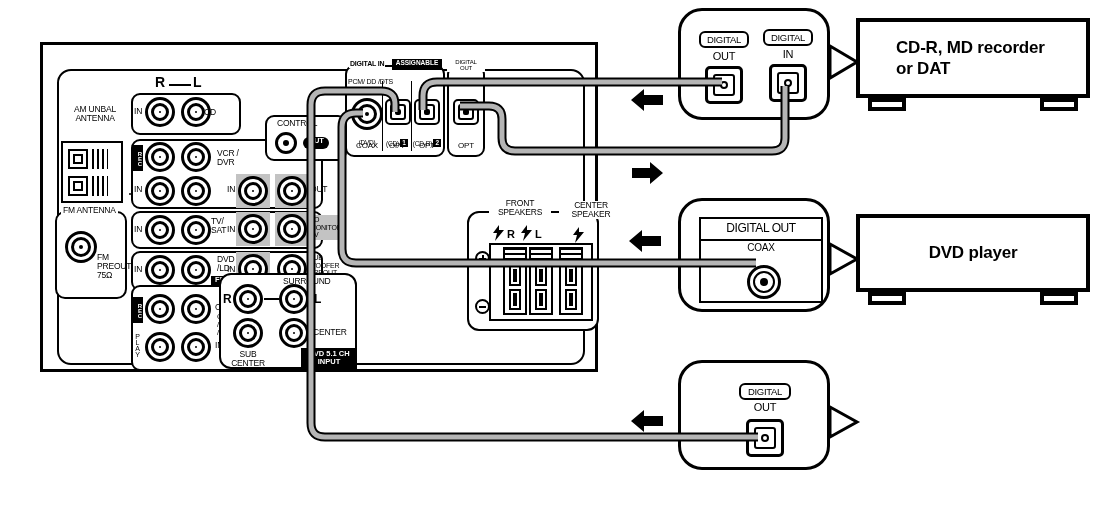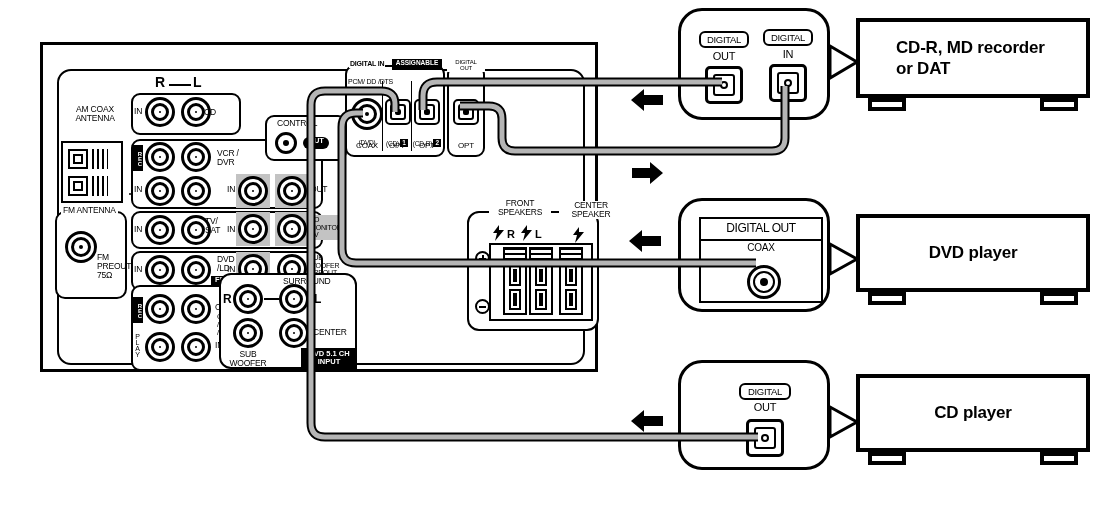--- a/index.html
+++ b/index.html
@@ -54,21 +54,21 @@
 </style>
 </head>
 <body>
 
 <div id="stage">
 
   <div class="a" style="left:40px;top:42px;width:558px;height:330px;border:3px solid #000;background:#fff">
 
     <div class="a" style="left:14px;top:24px;width:528px;height:296px;border:2px solid #000;border-radius:14px"></div>
 
-    <div class="lbl c" style="left:14px;top:60px;width:76px">AM COAX
+    <div class="lbl c" style="left:14px;top:60px;width:76px">AM UNBAL
 ANTENNA</div>
     <div class="a" style="left:18px;top:96px;width:62px;height:62px;border:2px solid #000;background:#fff">
       <div class="a" style="left:5px;top:6px;width:20px;height:20px;border:2px solid #000"></div>
       <div class="a" style="left:10px;top:11px;width:10px;height:10px;border:2px solid #000"></div>
       <div class="a" style="left:29px;top:6px;width:16px;height:20px;background:repeating-linear-gradient(90deg,#000 0 2px,#fff 2px 5px)"></div>
       <div class="a" style="left:5px;top:33px;width:20px;height:20px;border:2px solid #000"></div>
       <div class="a" style="left:10px;top:38px;width:10px;height:10px;border:2px solid #000"></div>
       <div class="a" style="left:29px;top:33px;width:16px;height:20px;background:repeating-linear-gradient(90deg,#000 0 2px,#fff 2px 5px)"></div>
     </div>
     <svg class="a" style="left:84px;top:140px" width="18" height="17" viewBox="0 0 18 17">
@@ -105,21 +105,21 @@
     <div class="gq" style="left:193px;top:129px"></div>
     <div class="rca" style="left:195px;top:131px"></div>
     <div class="gq" style="left:232px;top:129px"></div>
     <div class="rca" style="left:234px;top:131px"></div>
     <div class="lbl" style="left:267px;top:140px">OUT</div>
 
     <div class="bx" style="left:88px;top:166px;width:192px;height:38px"></div>
     <div class="lbl" style="left:91px;top:180px">IN</div>
     <div class="rca" style="left:102px;top:170px"></div>
     <div class="rca" style="left:138px;top:170px"></div>
-    <div class="lbl" style="left:162px;top:172px">TV/
+    <div class="lbl" style="left:168px;top:172px">TV/
 SAT</div>
     <div class="lbl" style="left:184px;top:180px">IN</div>
     <div class="gq" style="left:193px;top:167px"></div>
     <div class="rca" style="left:195px;top:169px"></div>
     <div class="gq" style="left:232px;top:167px"></div>
     <div class="rca" style="left:234px;top:169px"></div>
     <div class="lbl" style="left:266px;top:170px;font-size:7px;background:#c3c3c3;padding:1px">TO
 MONITOR
 TV</div>
 
@@ -155,21 +155,21 @@
     <div class="lbl" style="left:240px;top:232px">SURROUND</div>
     <div class="lbl b" style="left:180px;top:248px;font-size:12px">R</div>
     <div class="rca" style="left:190px;top:239px"></div>
     <div class="hairline" style="left:221px;top:253px;width:15px;height:2px"></div>
     <div class="rca" style="left:236px;top:239px"></div>
     <div class="lbl b" style="left:271px;top:248px;font-size:12px">L</div>
     <div class="rca" style="left:190px;top:273px"></div>
     <div class="rca" style="left:236px;top:273px"></div>
     <div class="lbl" style="left:270px;top:283px">CENTER</div>
     <div class="lbl c" style="left:182px;top:305px;width:46px">SUB
-WOOFER</div>
+CENTER</div>
     <div class="badge" style="left:258px;top:303px;width:56px;height:21px;font-size:7.5px;white-space:pre-line;padding-top:2px">DVD 5.1 CH
 INPUT</div>
 
     <div class="bx" style="left:222px;top:70px;width:82px;height:46px"></div>
     <div class="lbl" style="left:232px;top:74px;background:#fff;padding:0 2px">CONTROL</div>
     <div class="mini" style="left:232px;top:87px"></div>
     <div class="badge" style="left:260px;top:92px;width:26px;height:12px;font-size:7.5px;border-radius:6px">OUT</div>
 
     <div class="bx" style="left:302px;top:20px;width:100px;height:92px"></div>
     <div class="bx" style="left:404px;top:20px;width:38px;height:92px"></div>
@@ -259,25 +259,20 @@
     <div class="lbl" style="position:static;font-size:17px">DVD player</div>
     <div class="foot" style="left:8px;top:74px"></div>
     <div class="foot" style="left:180px;top:74px"></div>
   </div>
   <div class="device" style="left:856px;top:18px;height:80px">
     <div class="lbl" style="position:static;padding-left:36px;font-size:17px;line-height:1.25;letter-spacing:-0.2px">CD-R, MD recorder
 or DAT</div>
     <div class="foot" style="left:8px;top:76px"></div>
     <div class="foot" style="left:180px;top:76px"></div>
   </div>
-  <div class="device" style="left:856px;top:374px;height:78px;justify-content:center">
-    <div class="lbl" style="position:static;font-size:17px">CD player</div>
-    <div class="foot" style="left:8px;top:74px"></div>
-    <div class="foot" style="left:180px;top:74px"></div>
-  </div>
 
 
   <svg class="overlay" width="1114" height="508" viewBox="0 0 1114 508">
 
     <polygon points="830,46 857,62 830,78" fill="#fff" stroke="#000" stroke-width="3"></polygon>
     <polygon points="830,244 857,259 830,274" fill="#fff" stroke="#000" stroke-width="3"></polygon>
     <polygon points="830,407 857,422 830,437" fill="#fff" stroke="#000" stroke-width="3"></polygon>
 
     <path d="M 722 82 L 437 82 Q 423 82 423 96 L 423 110" fill="none" stroke="#000" stroke-width="9"></path>
     <path d="M 722 82 L 437 82 Q 423 82 423 96 L 423 110" fill="none" stroke="#b5b5b5" stroke-width="5"></path>

